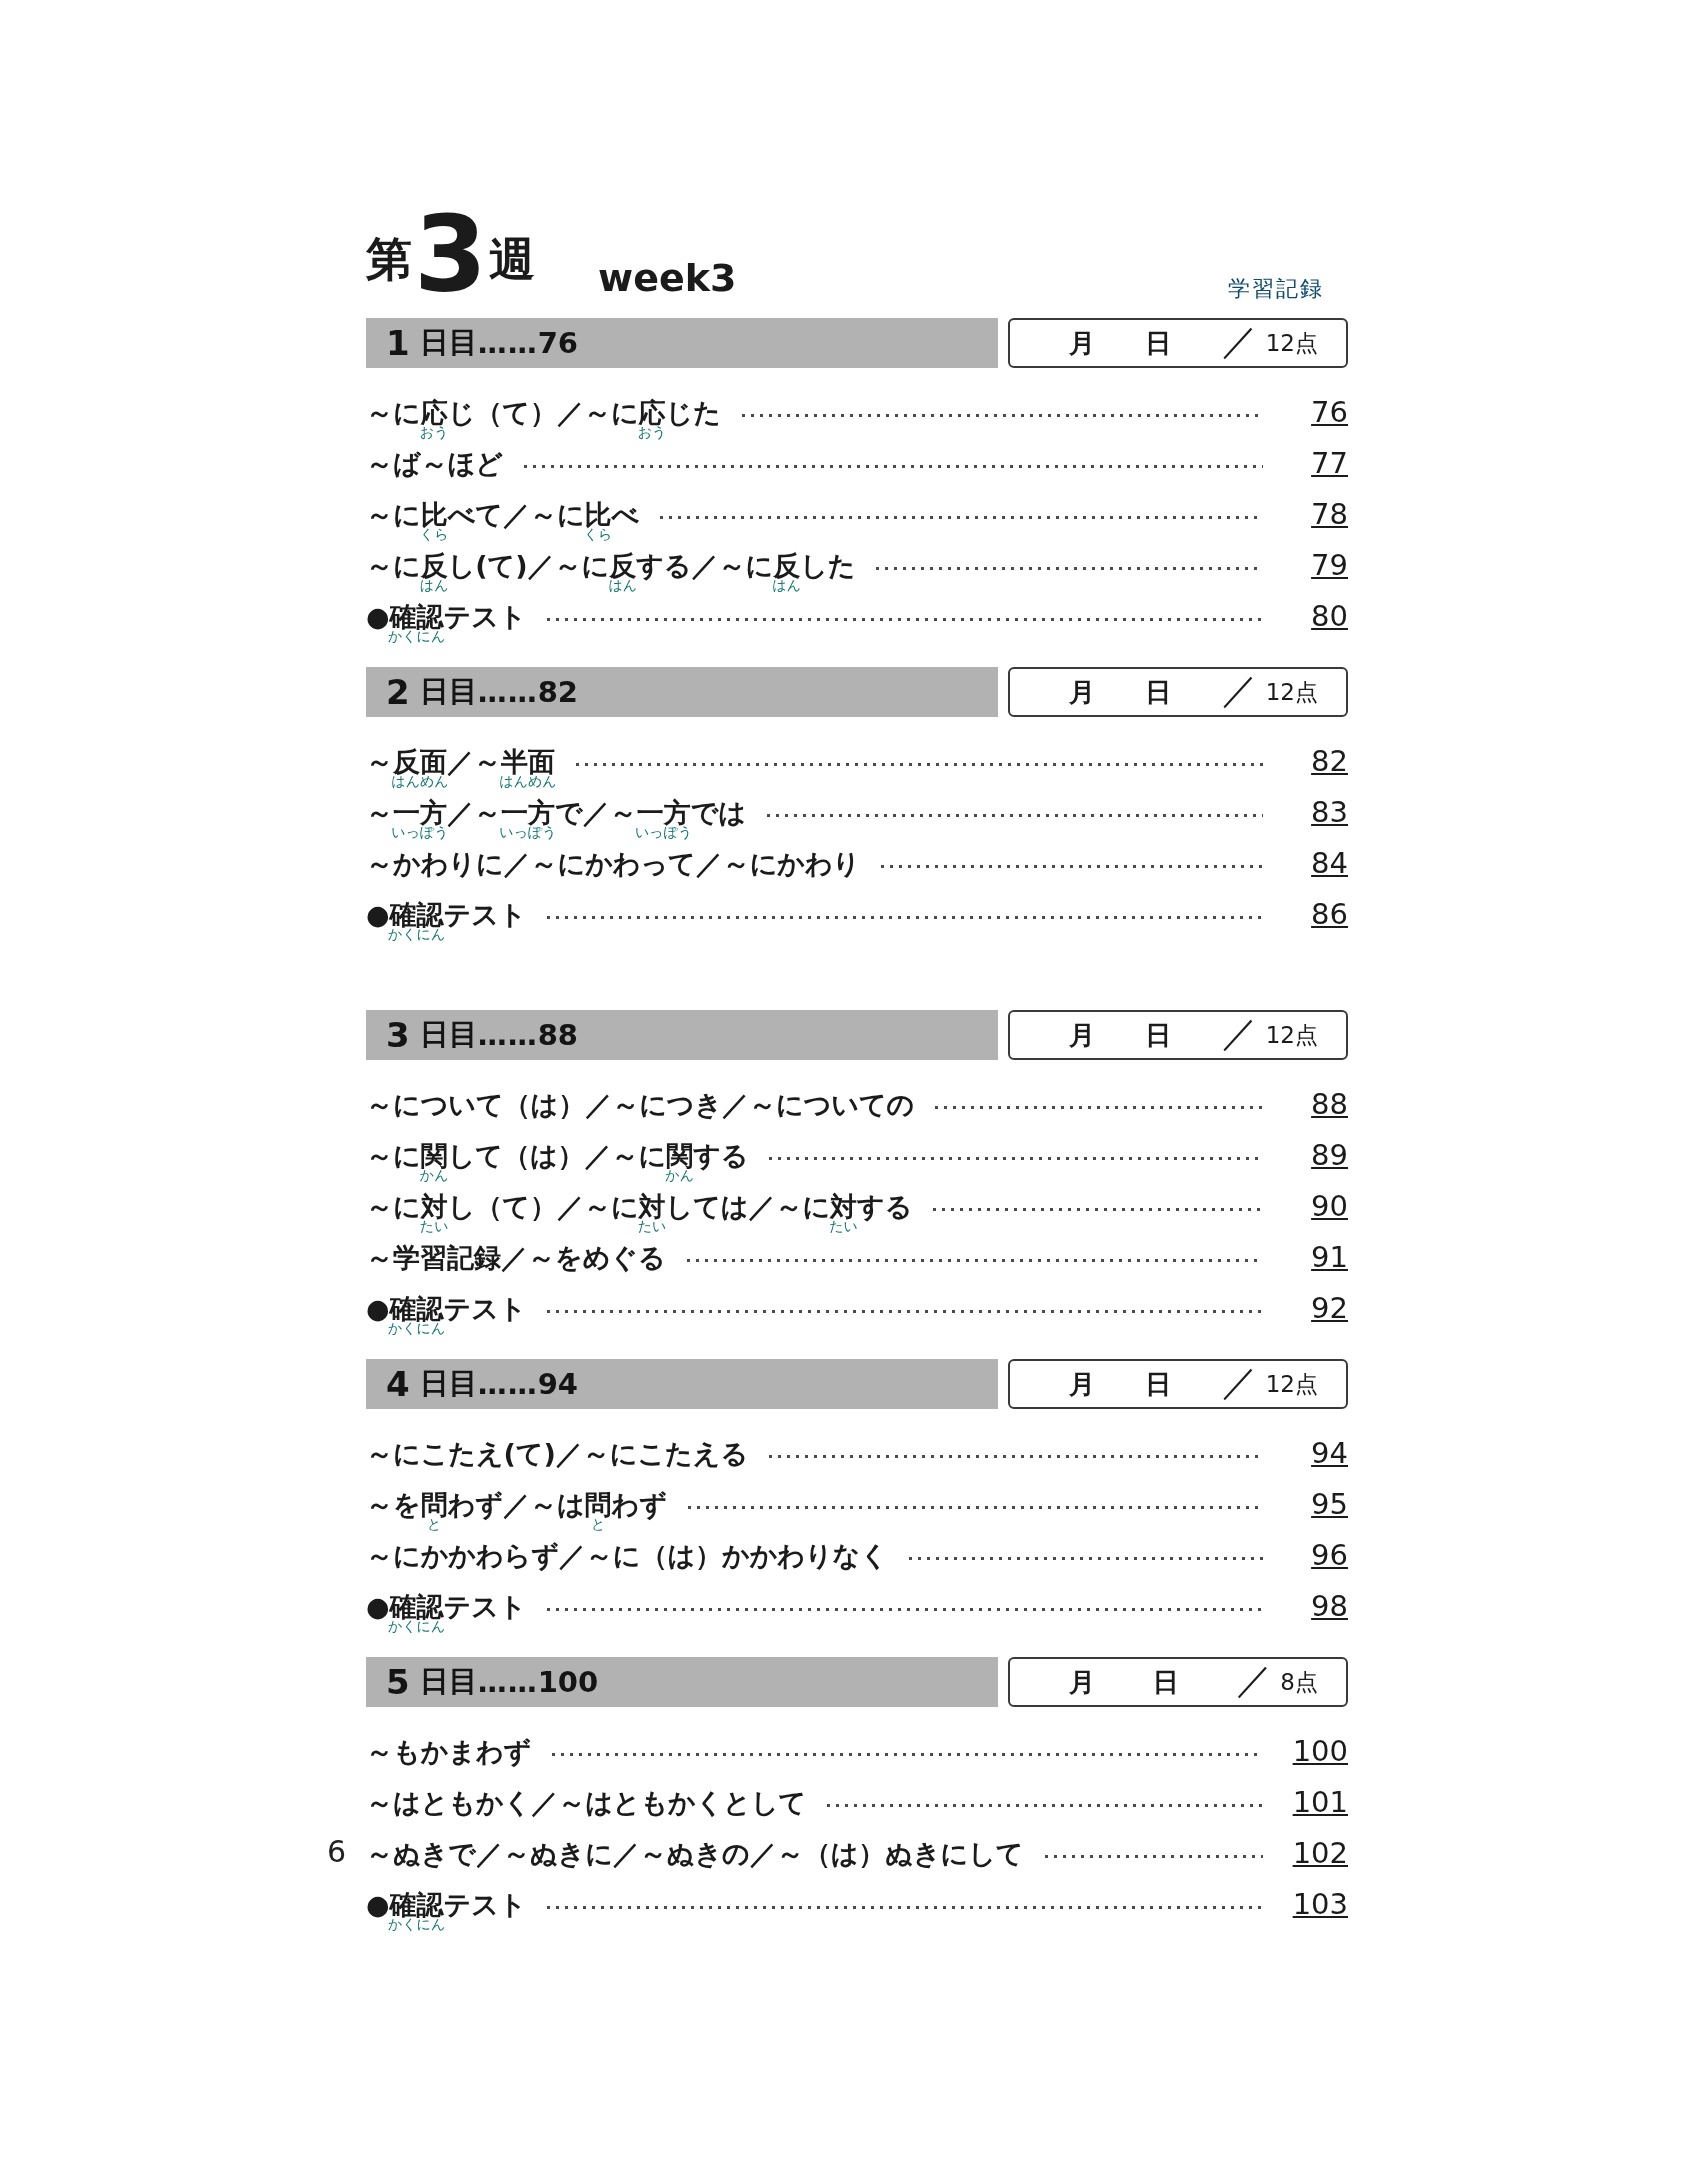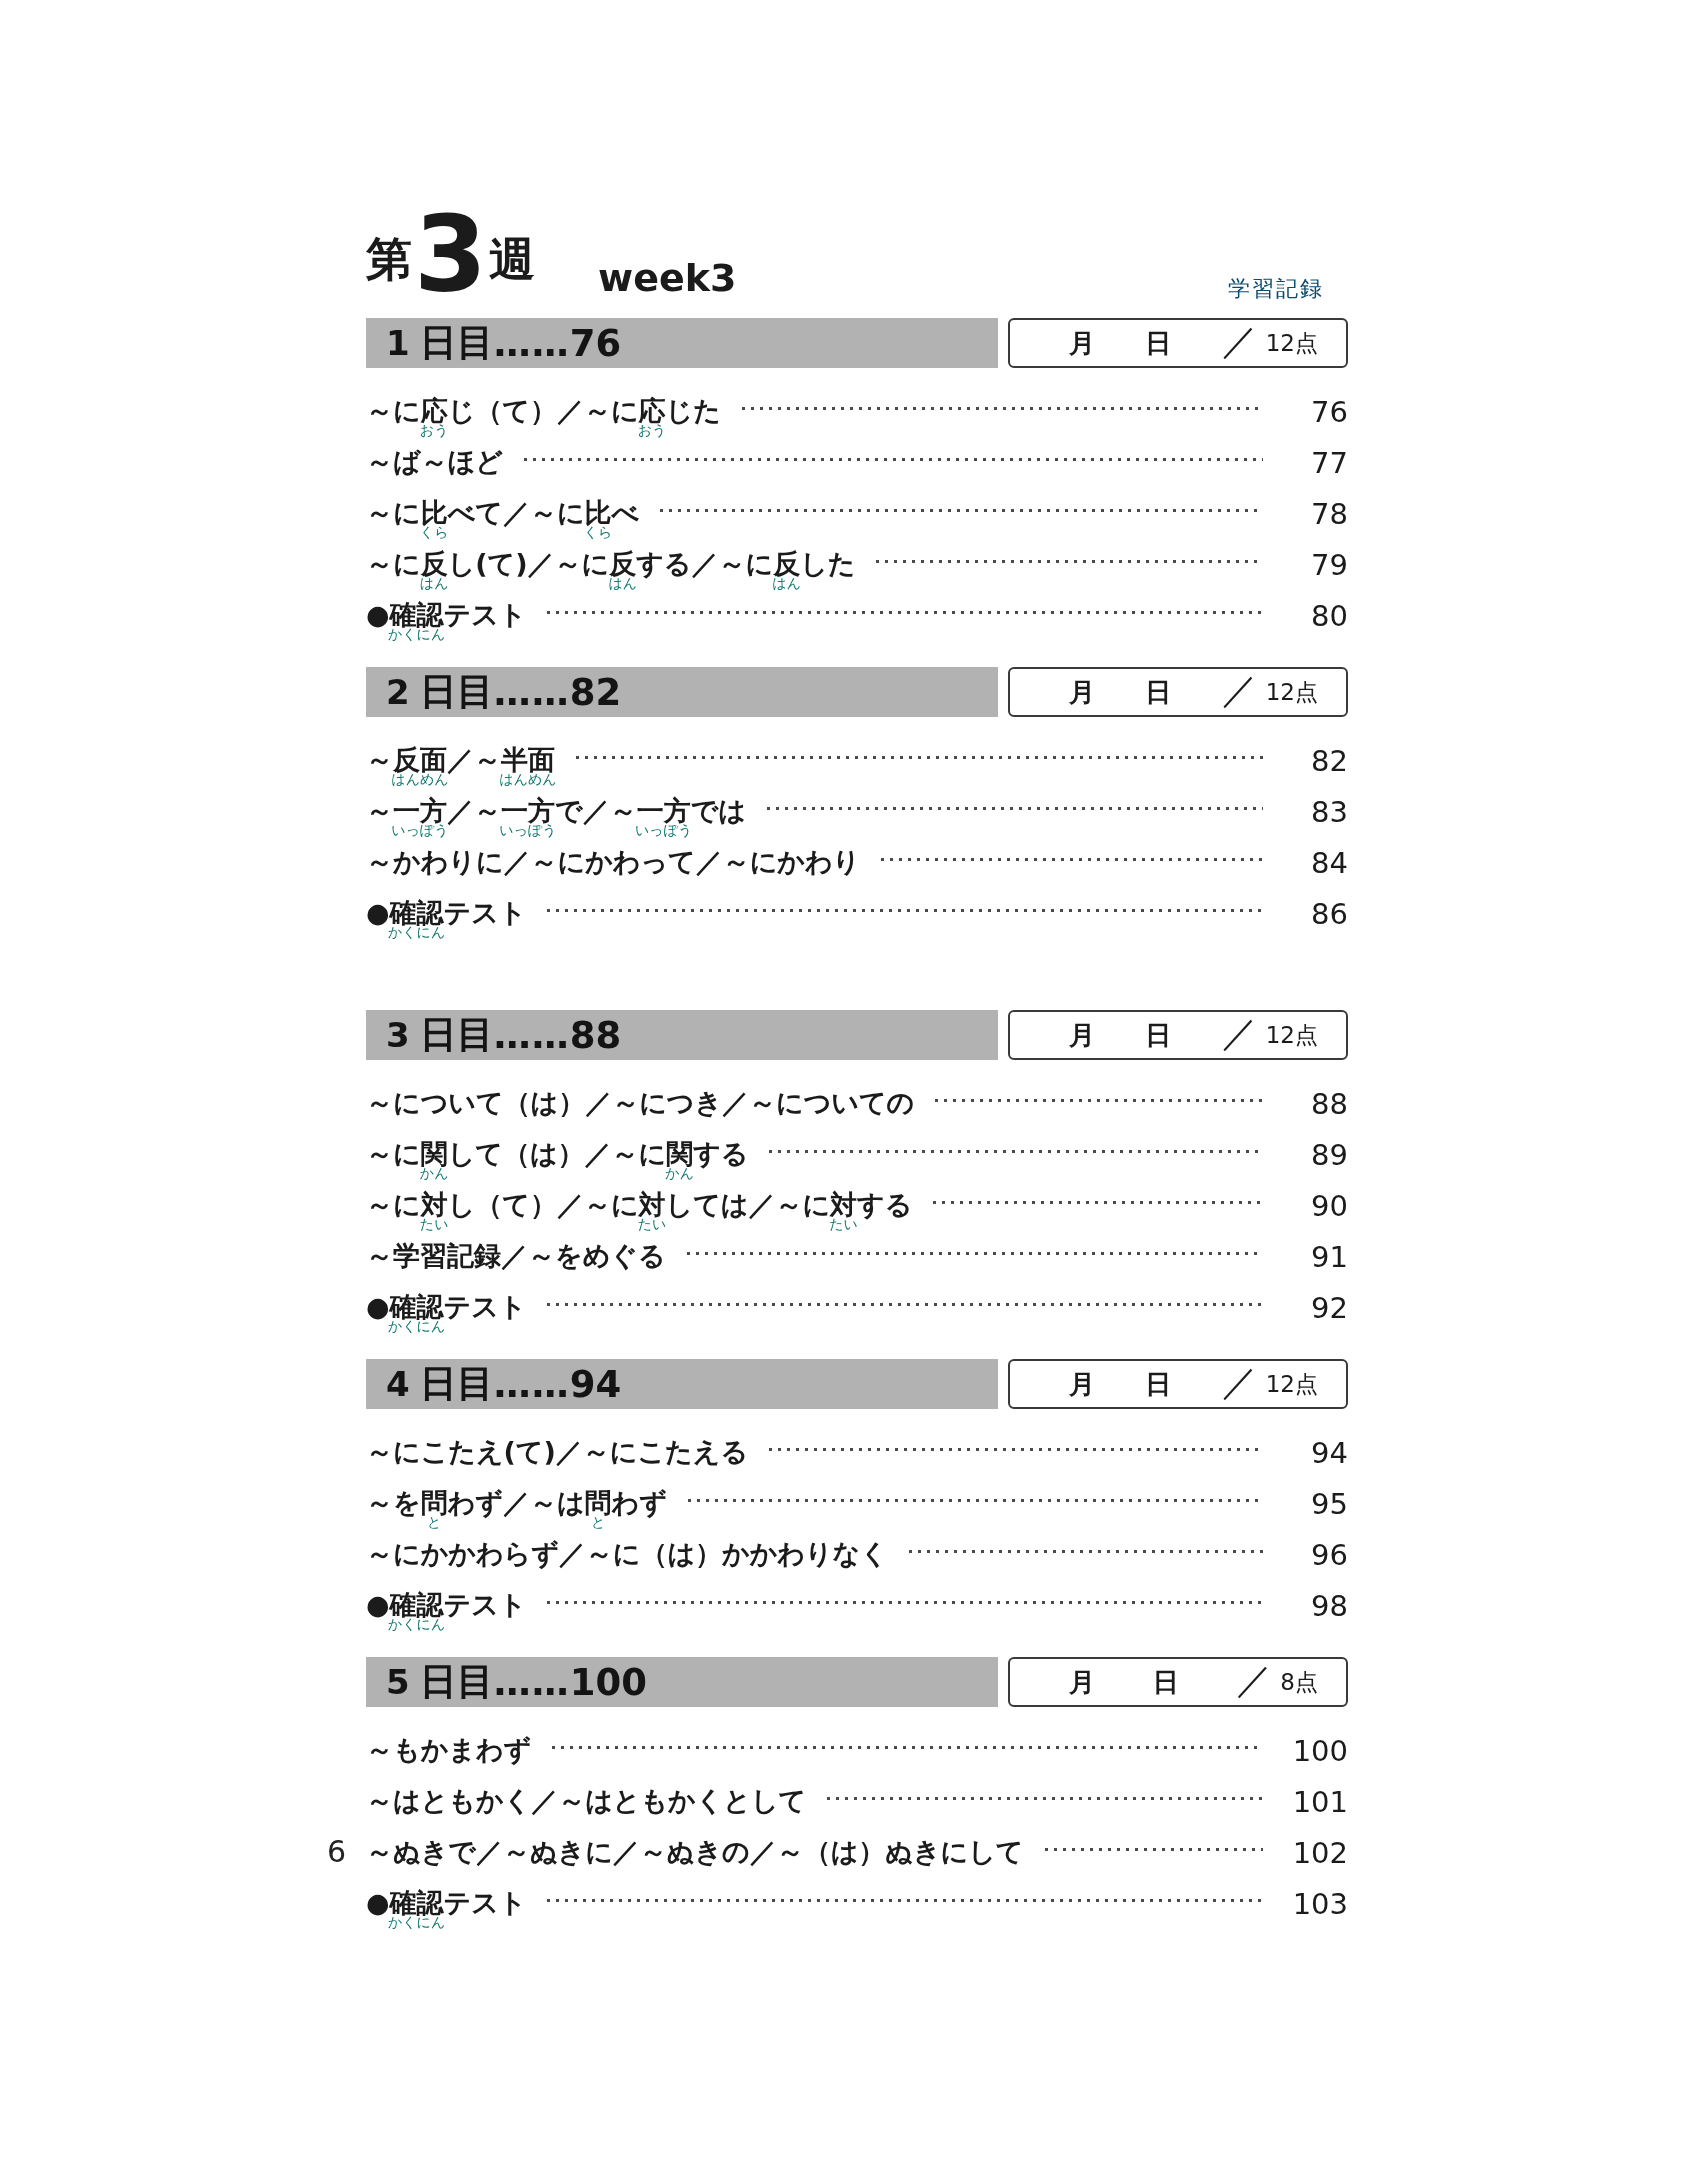--- a/index.html
+++ b/index.html
@@ -60,21 +60,21 @@
   .head { display: flex; height: 50px; }
   .bar {
     width: 632px;
     background: var(--bar_bg, #b2b2b2);
     display: flex;
     align-items: center;
     padding-left: 20px;
     color: #141414;
   }
   .day-num  { font-size: 34px; font-weight: bold; margin-right: 10px; }
-  .day-suffix, .day-dots, .day-page { font-size: 37px; font-weight: bold; }
+  .day-suffix, .day-dots, .day-page { font-size: 29px; font-weight: bold; }
   .day-dots { letter-spacing: 1px; }
 
   .record {
     margin-left: 10px;
     flex: 1;
     border: 2px solid #3a3a3a;
     border-radius: 6px;
     background: #fff;
     display: flex;
     align-items: center;
@@ -83,22 +83,23 @@
   }
   .rec-month, .rec-day { font-size: 26px; font-weight: 600; }
   .rec-score { display: flex; align-items: center; gap: 8px; }
   .rec-slash { font-size: 36px; font-weight: normal; position: relative; top: -2px; }
   .rec-points { font-size: 23px; }
 
   
   .items { list-style: none; margin-top: 27px; }
   .item {
     display: flex;
-    align-items: flex-start;
+    align-items: flex-end;
     margin-bottom: 17px;
+    text-decoration: underline;
   }
   .entry-title {
     font-size: 27px;
     font-weight: 600;
     white-space: nowrap;
     line-height: 1.2;
   }
   .seg { position: relative; display: inline-block; }
   .furigana {
     position: absolute;

